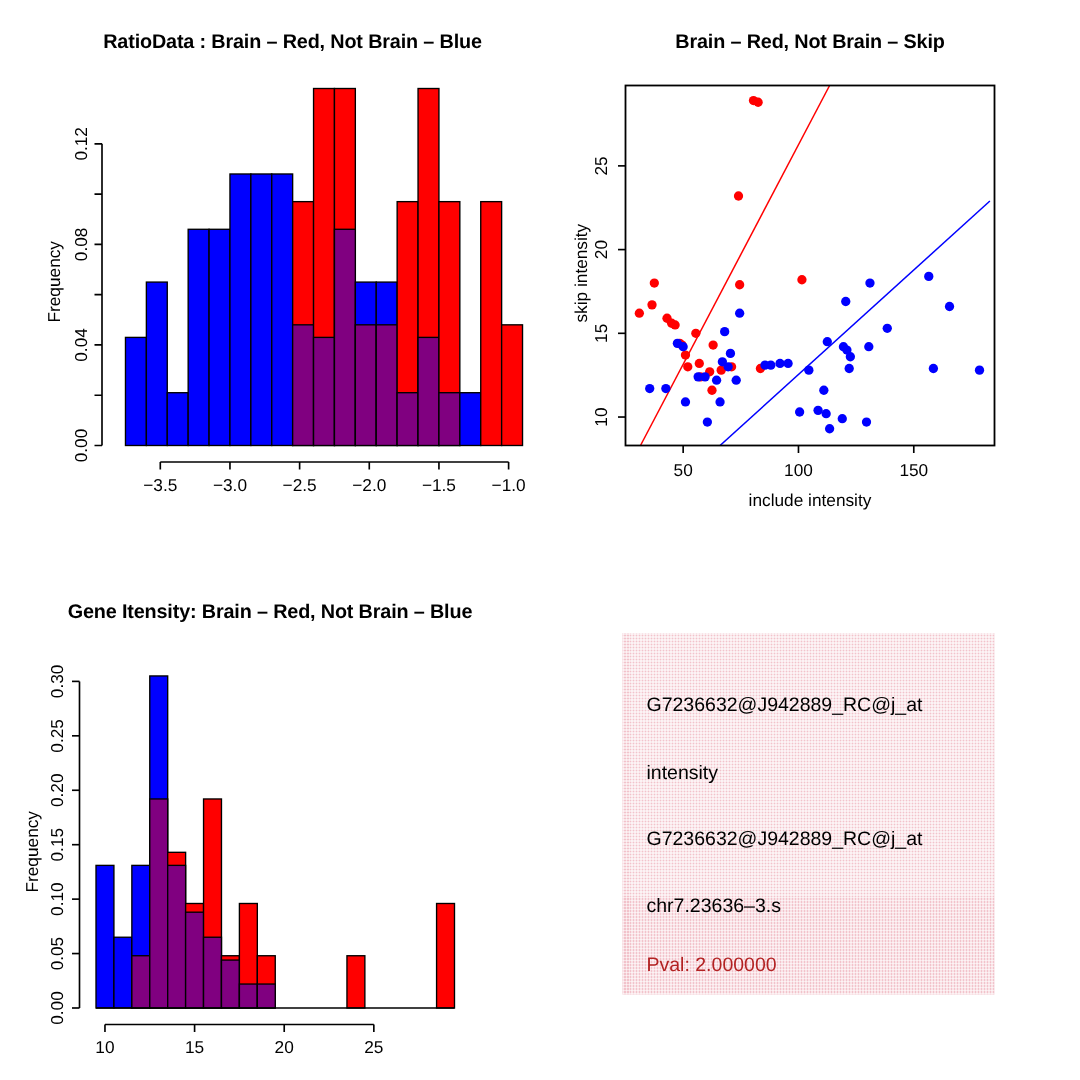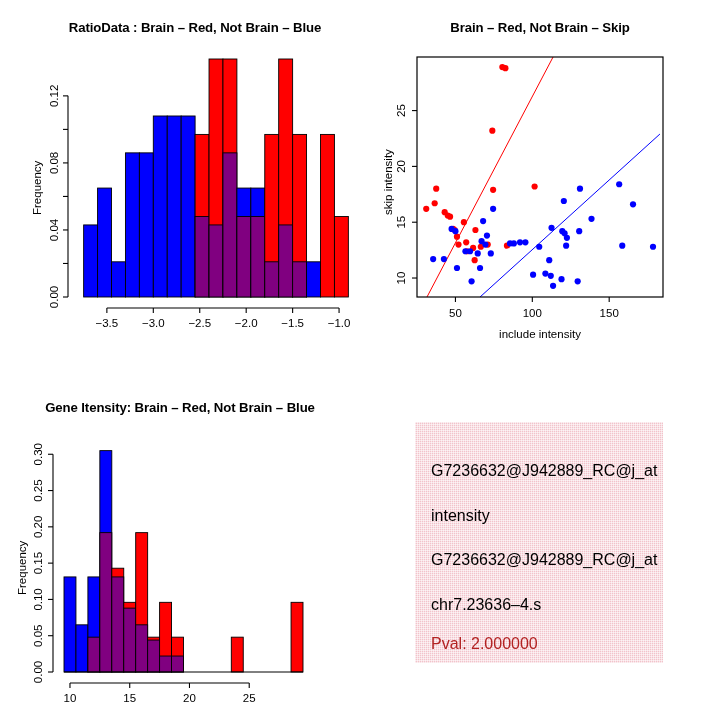--- a/index.html
+++ b/index.html
@@ -58,21 +58,21 @@
   
   .infobox {
     position: absolute;
     background-color: #f2c3cb;
     background-image:
       repeating-linear-gradient(0deg, rgba(255,255,255,0.55) 0 1px, rgba(255,255,255,0) 1px 2px),
       repeating-linear-gradient(90deg, rgba(255,255,255,0.55) 0 1px, rgba(255,255,255,0) 1px 2px);
   }
   .infoline {
     position: absolute;
-    font-size: 16px;
+    font-size: 13px;
     white-space: nowrap;
     color: #000000;
     font-family: "Liberation Sans", sans-serif;
   }
   .infoline.pval { color: #b22222; }
 </style>
 </head>
 <body>
 
 <div id="figure">
@@ -284,18 +284,18 @@
       </svg>
     <div class="axlabel axlabel-x" style="top:341px;">Itensity</div>
     <div class="axlabel axlabel-y" style="left:16px; top:215px;">Frequency</div>
   </div>
 
   <div class="panel panel-br">
     <div class="infobox" style="left:55px; top:62px; width:248px; height:241px;">
       <div class="infoline" style="left:16px; top:40px;">G7236632@J942889_RC@j_at</div>
       <div class="infoline" style="left:16px; top:85px;">intensity</div>
       <div class="infoline" style="left:16px; top:129px;">G7236632@J942889_RC@j_at</div>
-      <div class="infoline" style="left:16px; top:174px;">chr7.23636–4.s</div>
+      <div class="infoline" style="left:16px; top:174px;">chr7.23636–3.s</div>
       <div class="infoline pval" style="left:16px; top:213px;">Pval: 2.000000</div>
     </div>
   </div>
 
 </div>
 
 </body></html>

